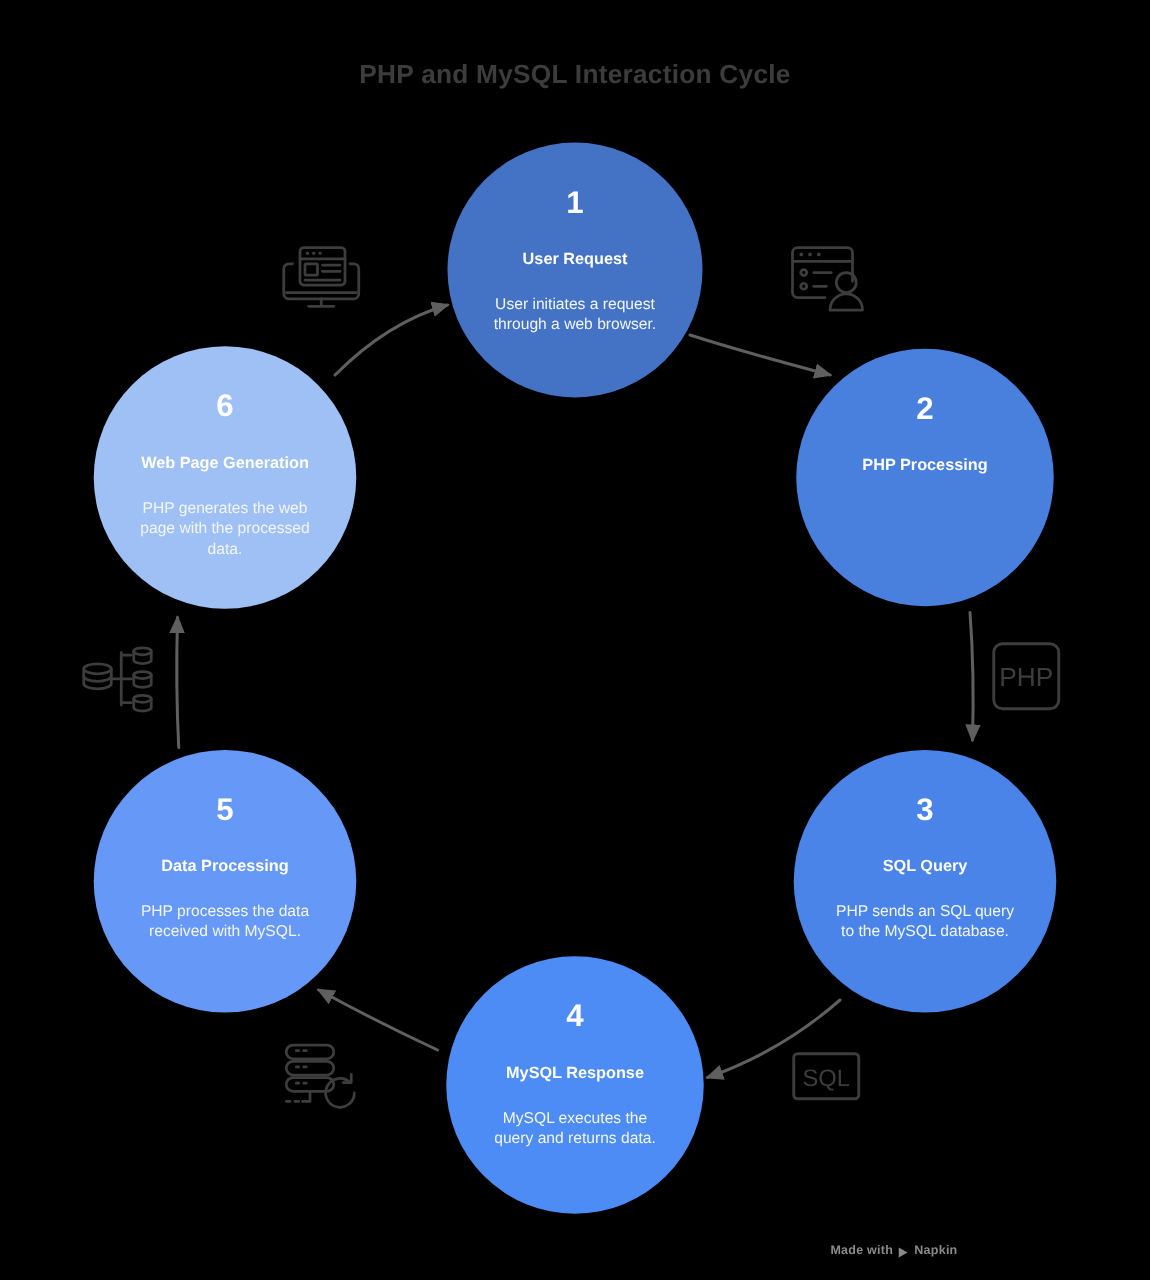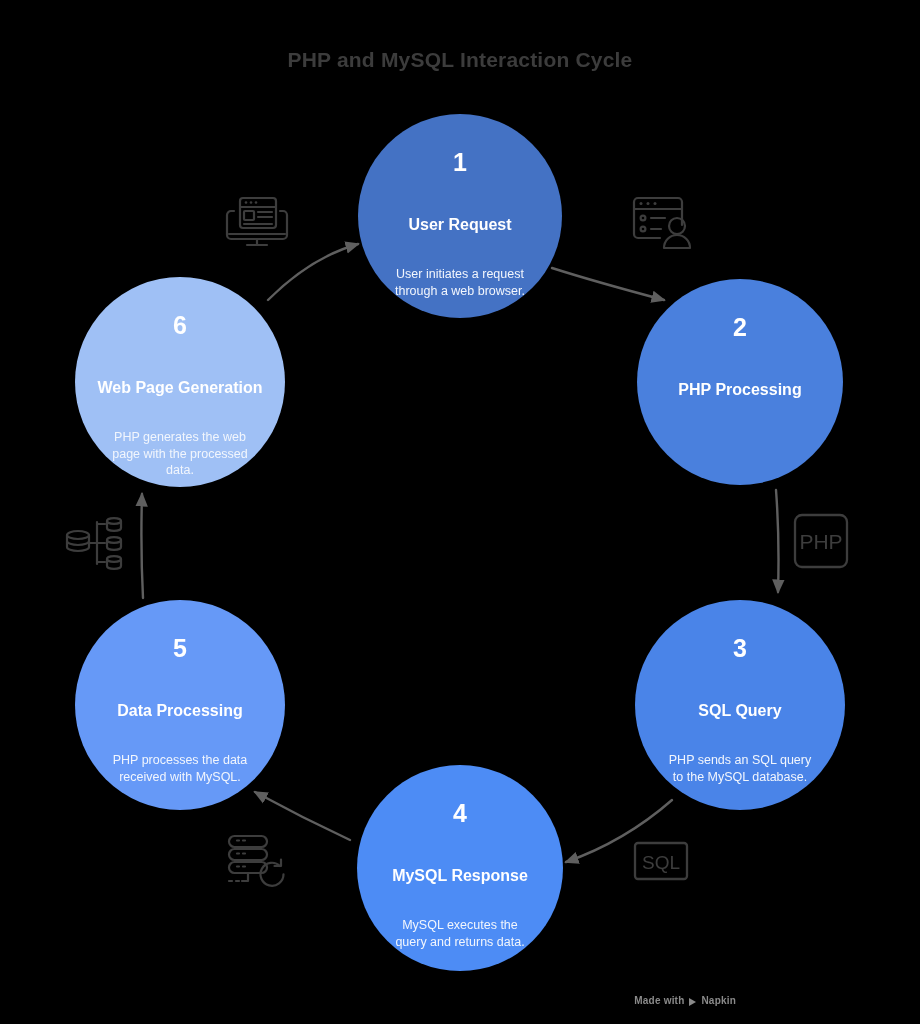--- a/index.html
+++ b/index.html
@@ -35,47 +35,47 @@
     text-align:center;
     color:#ffffff;
     overflow:hidden;
   }
   .node .num{
     font-size:25px;font-weight:bold;line-height:1;
     margin-top:36px;
     color:#ffffff;
   }
   .node .ttl{
-    font-size:16px;font-weight:bold;
-    margin-top:40px;
+    font-size:13px;font-weight:bold;
+    margin-top:24px;
     padding:0 8px;
     color:#ffffff;
     line-height:1.2;
     white-space:nowrap;
   }
   .node .ttl.wrapok{white-space:normal;}
   .node .desc{
     font-size:12.5px;font-weight:400;
-    margin-top:32px;
+    margin-top:20px;
     padding:0 28px;
     line-height:1.32;
     color:#f2f6fd;
   }
 
   
   .icon{
     position:absolute;
     color:#c4b5fd;
     line-height:0;
   }
   .icon svg{display:block;}
 
   
   .watermark{
-    position:absolute;right:34px;bottom:18px;
+    position:absolute;right:4px;bottom:18px;
     display:flex;align-items:flex-end;gap:5px;
     font-size:10px;font-weight:bold;
     color:#8a8a8a;
     letter-spacing:0.2px;
   }
   .watermark .play{
     width:0;height:0;
     border-left:7px solid #8a8a8a;
     border-top:4.5px solid transparent;
     border-bottom:4.5px solid transparent;

